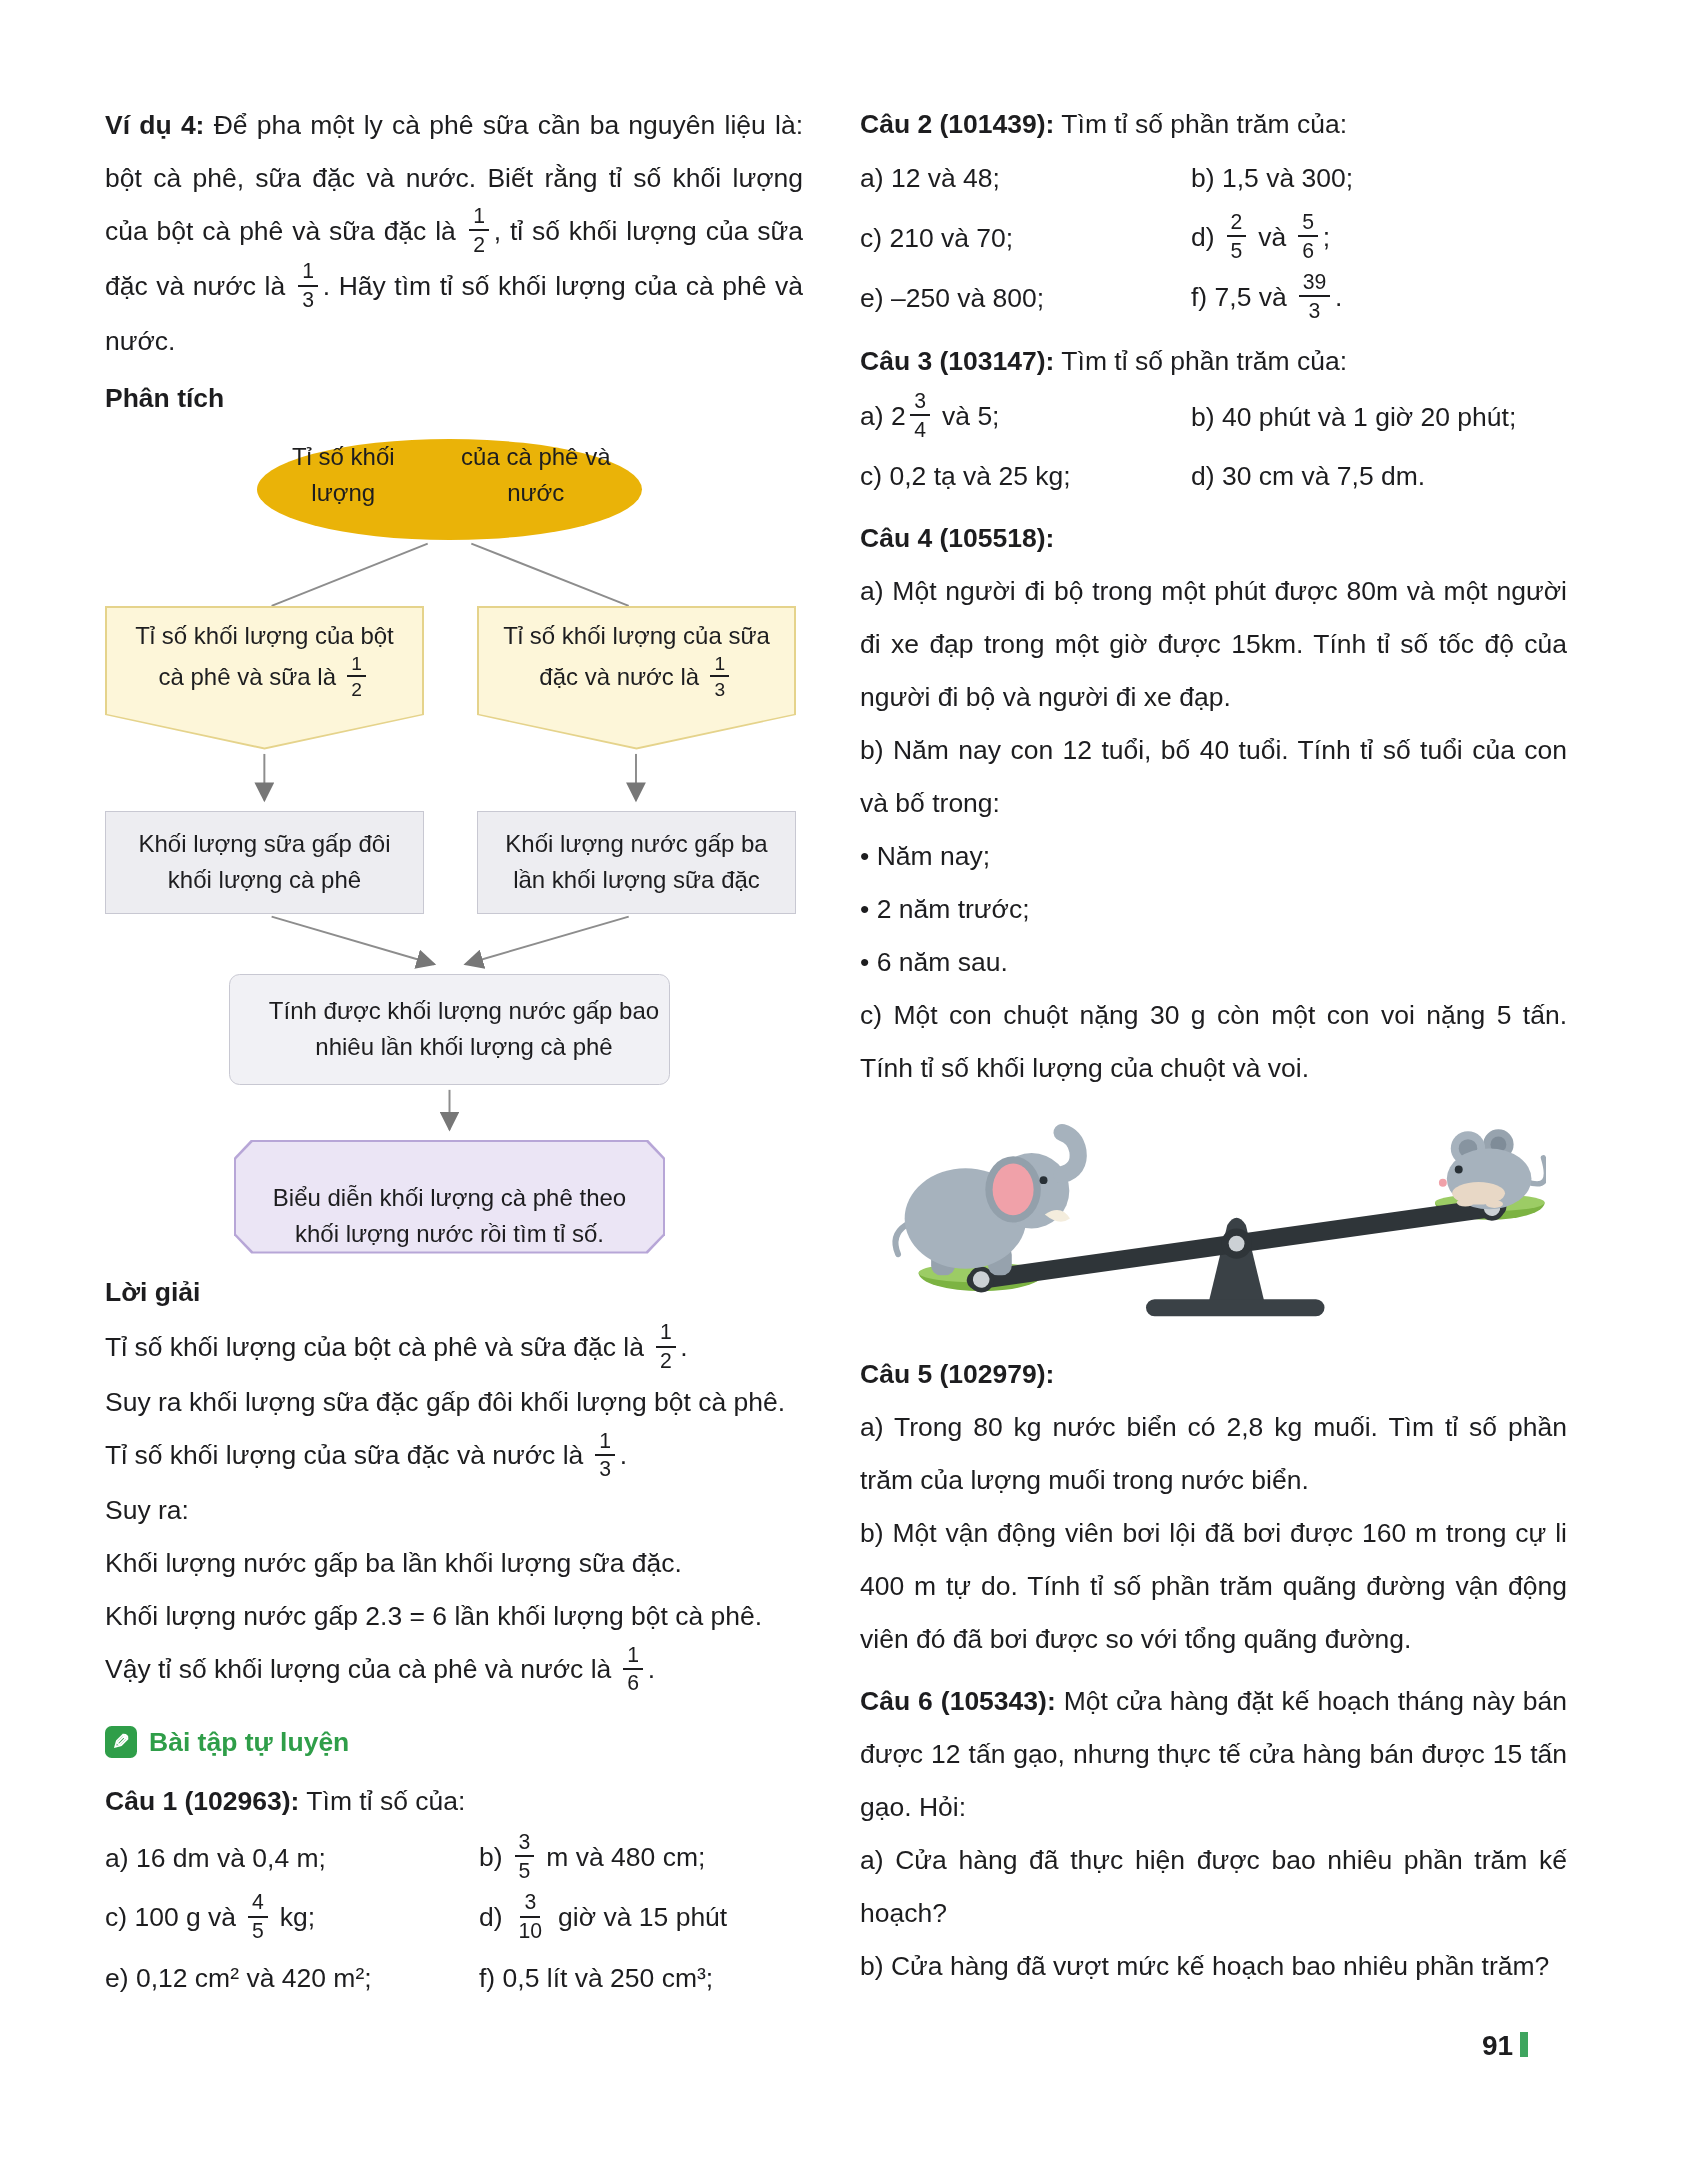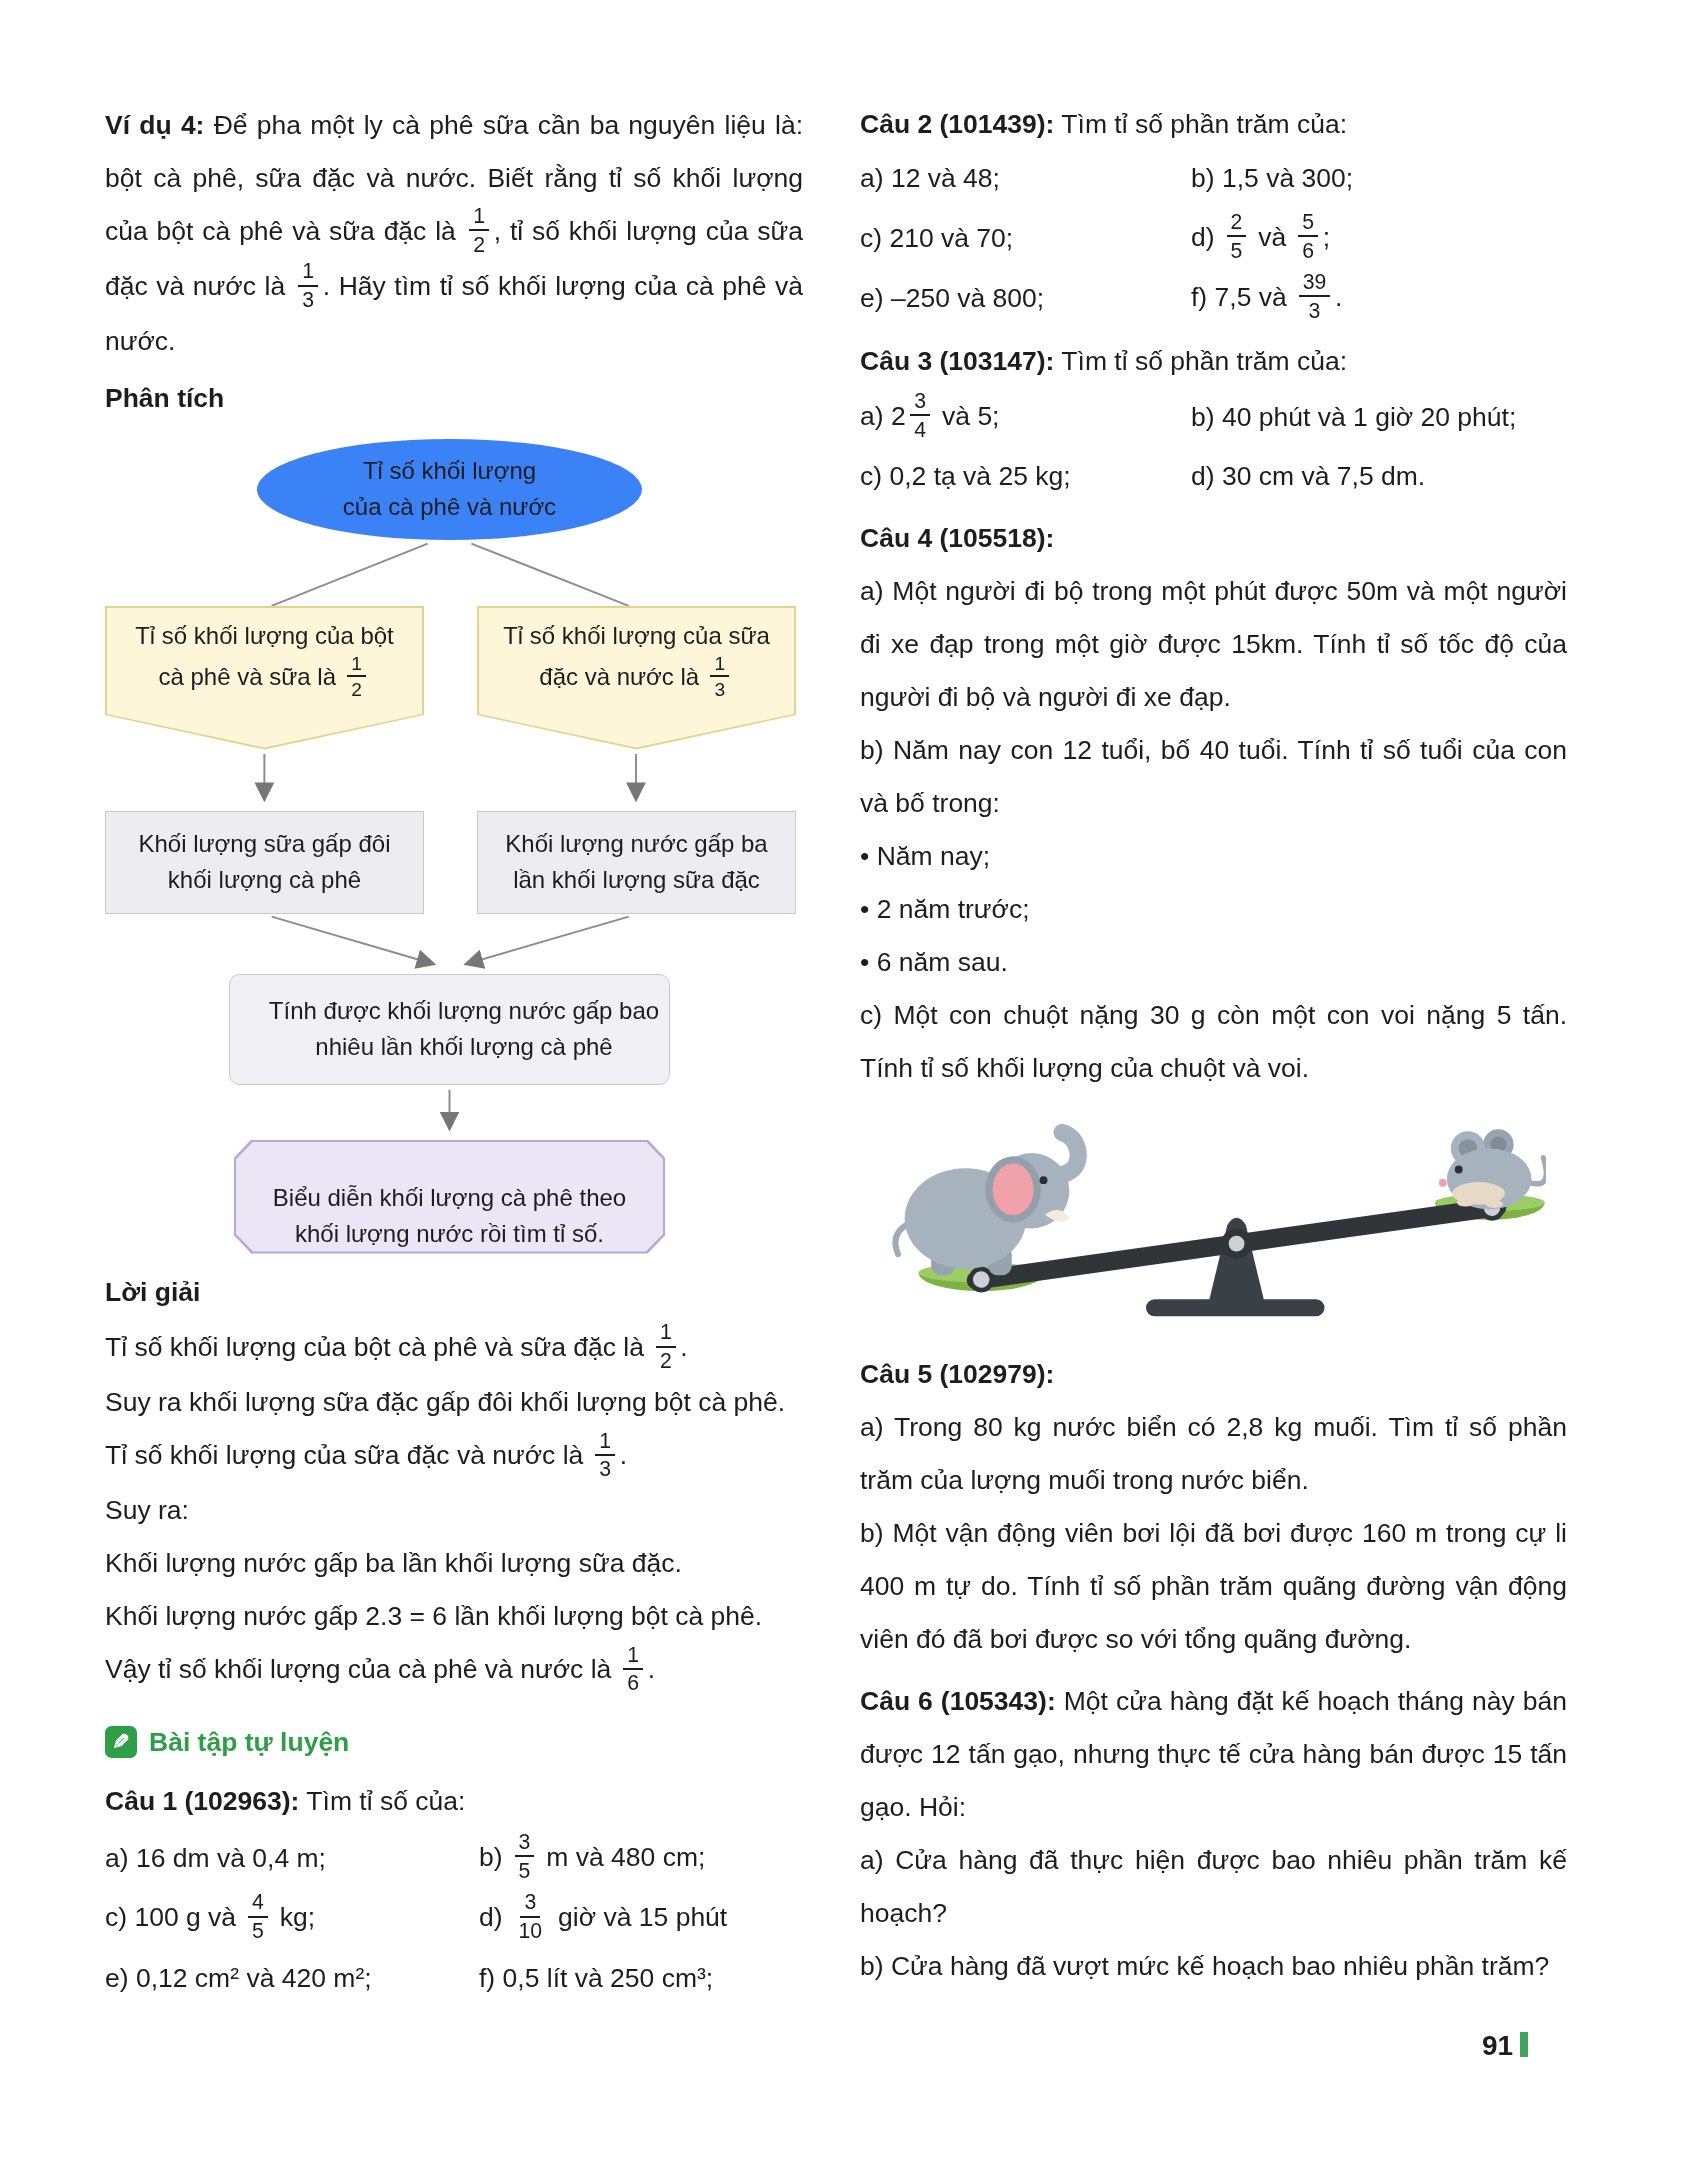--- a/index.html
+++ b/index.html
@@ -24,22 +24,22 @@
   .frac .num { padding:0 4px 0.7px; border-bottom:2px solid #1d1d1f; }
   .frac .den { padding:0.7px 4px 0; }
 
   .h-bold { font-weight:bold; margin:4px 0 2.6px; }
   .mt { margin-top:9.3px; }
 
   
   .flowchart { position:relative; width:691px; height:827px; margin:9.3px 0 4px; }
   .fc-arrows { position:absolute; left:0; top:0; }
   .fc-node { position:absolute; text-align:center; font-size:24px; line-height:1.5; }
-  .fc-ellipse { left:152px; top:4px; width:385px; height:101px; background:#3b82f6;
-                border-radius:50%; display:flex; flex-direction:column; justify-content:center; }
+  .fc-ellipse { left:152px; top:4px; width:385px; height:101px; background:#eab308;
+                border-radius:50%; display:flex; flex-direction:row; justify-content:center; }
   .pent-outer { width:319px; height:144px; background:#e5d38b;
                 clip-path:polygon(0 0,100% 0,100% 76%,50% 100%,0 76%); }
   .pent-inner { position:absolute; inset:2px; background:#fdf6d9;
                 clip-path:polygon(0 0,100% 0,100% 76%,50% 100%,0 76%); padding-top:10.6px; }
   .fc-gray { width:319px; height:103px; background:#ededf1; border:1.3px solid #c8c8d2;
              display:flex; flex-direction:column; justify-content:center; }
   .fc-round { left:124px; top:539px; width:441px; height:111px; background:#f1f1f5;
               border:1.3px solid #c8c8d2; border-radius:10.6px; display:flex;
               flex-direction:column; justify-content:center;padding-left:29px; }
   .oct-outer { left:129px; top:705px; width:431px; height:114px; background:#b7a6d7;
@@ -241,21 +241,21 @@
             <span class="num">3</span>
             <span class="den">4</span>
           </span>
         <span>và 5;</span></div>
       <div>b) 40 phút và 1 giờ 20 phút;</div>
       <div>c) 0,2 tạ và 25 kg;</div>
       <div>d) 30 cm và 7,5 dm.</div>
     </div>
 
     <p class="bold mt">Câu 4 (105518):</p>
-    <p class="just">a) Một người đi bộ trong một phút được 50m và một người đi xe đạp trong một giờ được 15km. Tính tỉ số tốc độ của người đi bộ và người đi xe đạp.</p>
+    <p class="just">a) Một người đi bộ trong một phút được 80m và một người đi xe đạp trong một giờ được 15km. Tính tỉ số tốc độ của người đi bộ và người đi xe đạp.</p>
     <p class="just">b) Năm nay con 12 tuổi, bố 40 tuổi. Tính tỉ số tuổi của con và bố trong:</p>
     <p>• Năm nay;</p>
     <p>• 2 năm trước;</p>
     <p>• 6 năm sau.</p>
     <p class="just">c) Một con chuột nặng 30 g còn một con voi nặng 5 tấn. Tính tỉ số khối lượng của chuột và voi.</p>
 
     <div class="illus">
       <svg width="681" height="205" viewBox="0 0 1030 310">
         <g>
           <path d="M520,284 L548,168 Q562,146 576,168 L604,284 Z" fill="#3a4146"></path>

